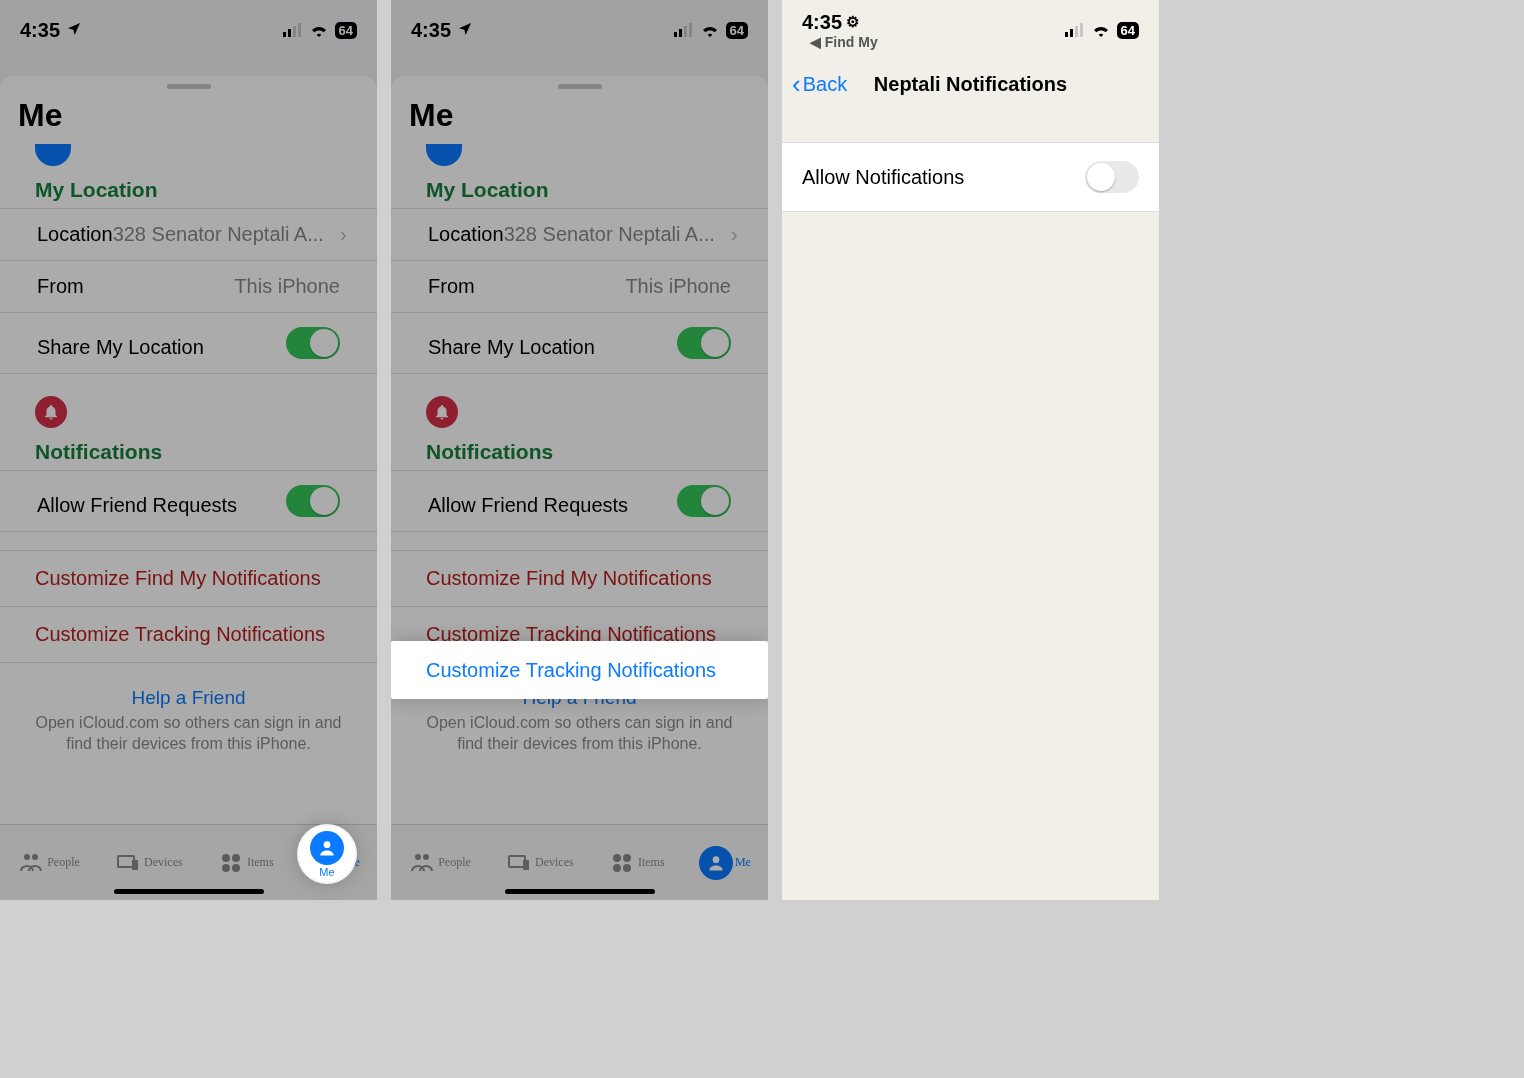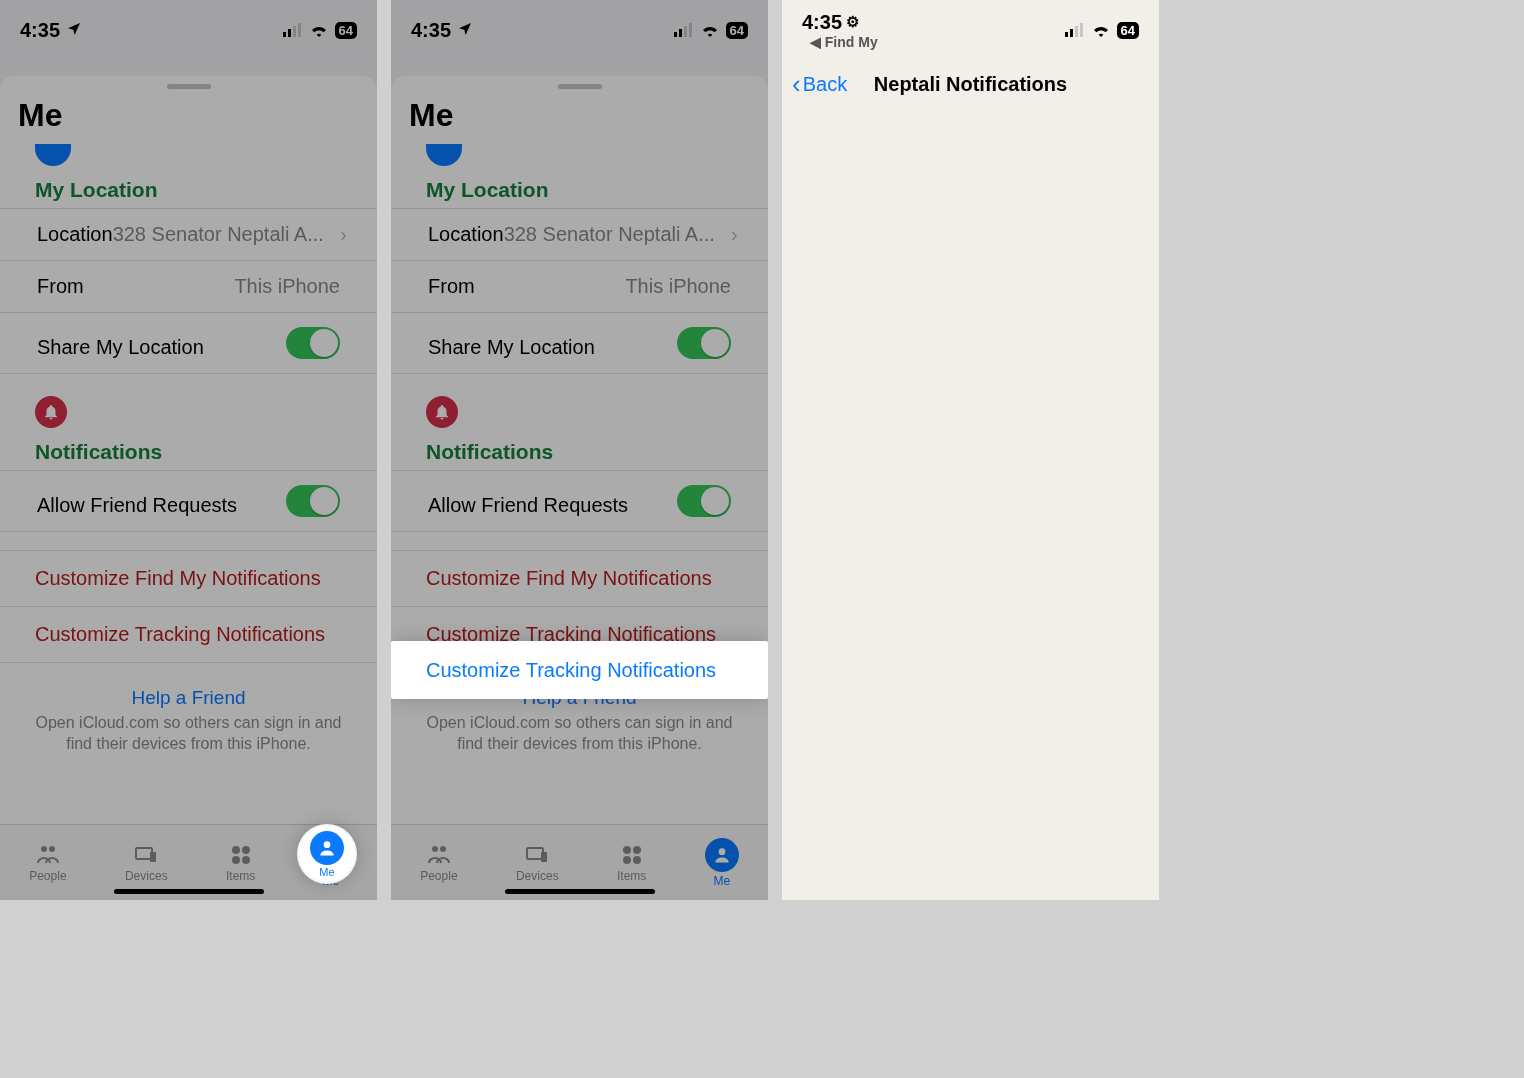--- a/index.html
+++ b/index.html
@@ -144,21 +144,21 @@
 
   
   .tabbar {
     position: absolute;
     bottom: 0; left: 0; right: 0; height: 76px;
     background: rgba(248,248,250,0.94);
     border-top: 1px solid #d4d4d8;
     display: flex; justify-content: space-around; align-items: center;
     z-index: 30;
   }
-  .tab { display:flex; flex-direction:column; align-items:center; gap:2px; font-size:12px; color:#8a8a8e;}
+  .tab { display:flex; align-items:center; gap:2px; font-size:12px; color:#8a8a8e;font-family:Liberation Serif, serif;}
   .tab.active { color:#0a7aff; }
   .tab svg { width:28px; height:24px; fill: currentColor; }
   .home-indicator {
     position:absolute; bottom:6px; left:50%; transform:translateX(-50%);
     width: 150px; height:5px; background:#000; border-radius:3px; z-index:70;
   }
   
   .me-pill {
      width:34px;height:34px;border-radius:50%;background:#0a7aff;display:flex;align-items:center;justify-content:center;
   }
@@ -463,13 +463,19 @@
   </div>
 
   <div class="navbar3">
     <div class="nav-back3">
       <span style="font-size:26px;line-height:0;">‹</span>
       <span>Back</span>
     </div>
     <span>Neptali Notifications</span>
   </div>
 
+  <div class="p3-content">
+    <div class="p3-cell">
+      <span>Allow Notifications</span>
+      <span class="toggle off"></span>
+    </div>
+  </div>
 </div>
 
 </body></html>

